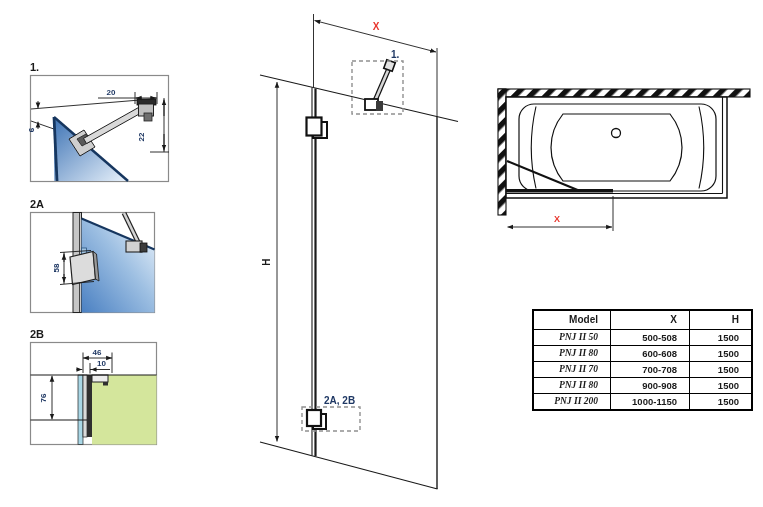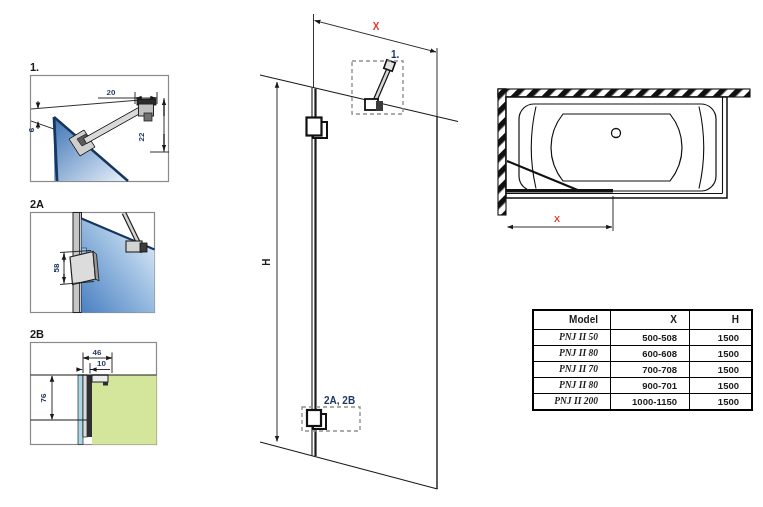--- a/index.html
+++ b/index.html
@@ -206,21 +206,21 @@
         <td>600-608</td>
         <td>1500</td>
       </tr>
       <tr>
         <td class="model-cell">PNJ II 70</td>
         <td>700-708</td>
         <td>1500</td>
       </tr>
       <tr>
         <td class="model-cell">PNJ II 80</td>
-        <td>900-701</td>
+        <td>900-908</td>
         <td>1500</td>
       </tr>
       <tr>
         <td class="model-cell">PNJ II 200</td>
         <td>1000-1150</td>
         <td>1500</td>
       </tr>
     </tbody>
   </table>
 

